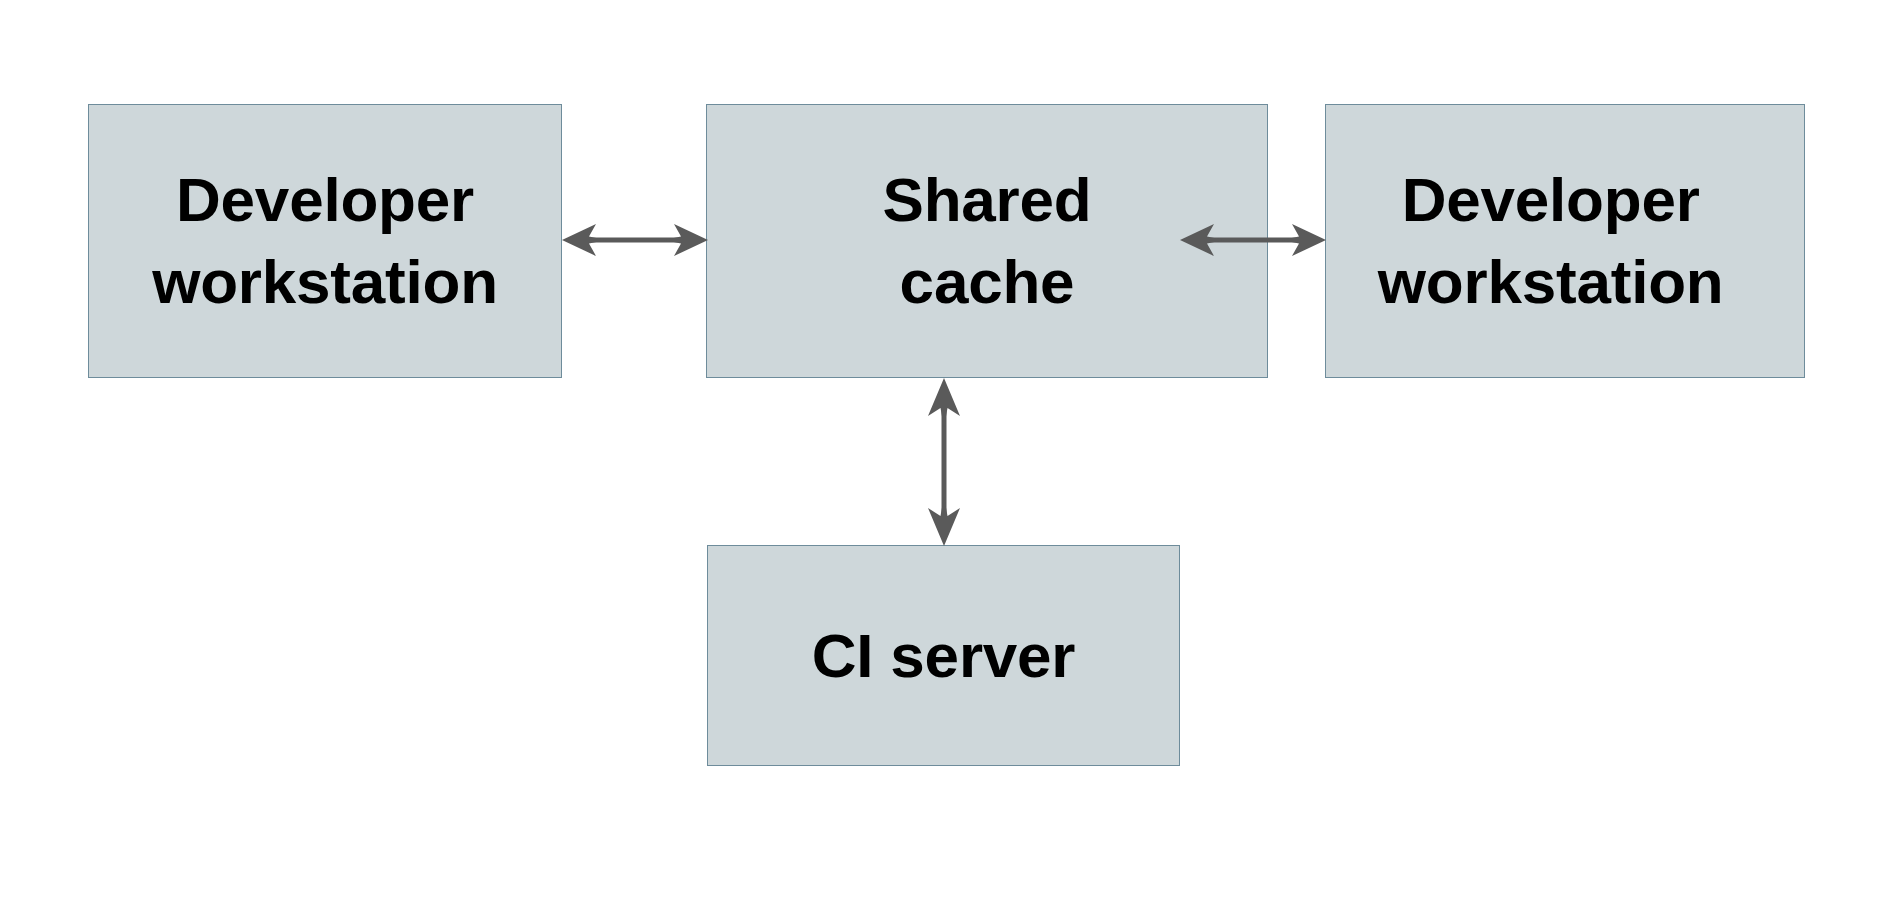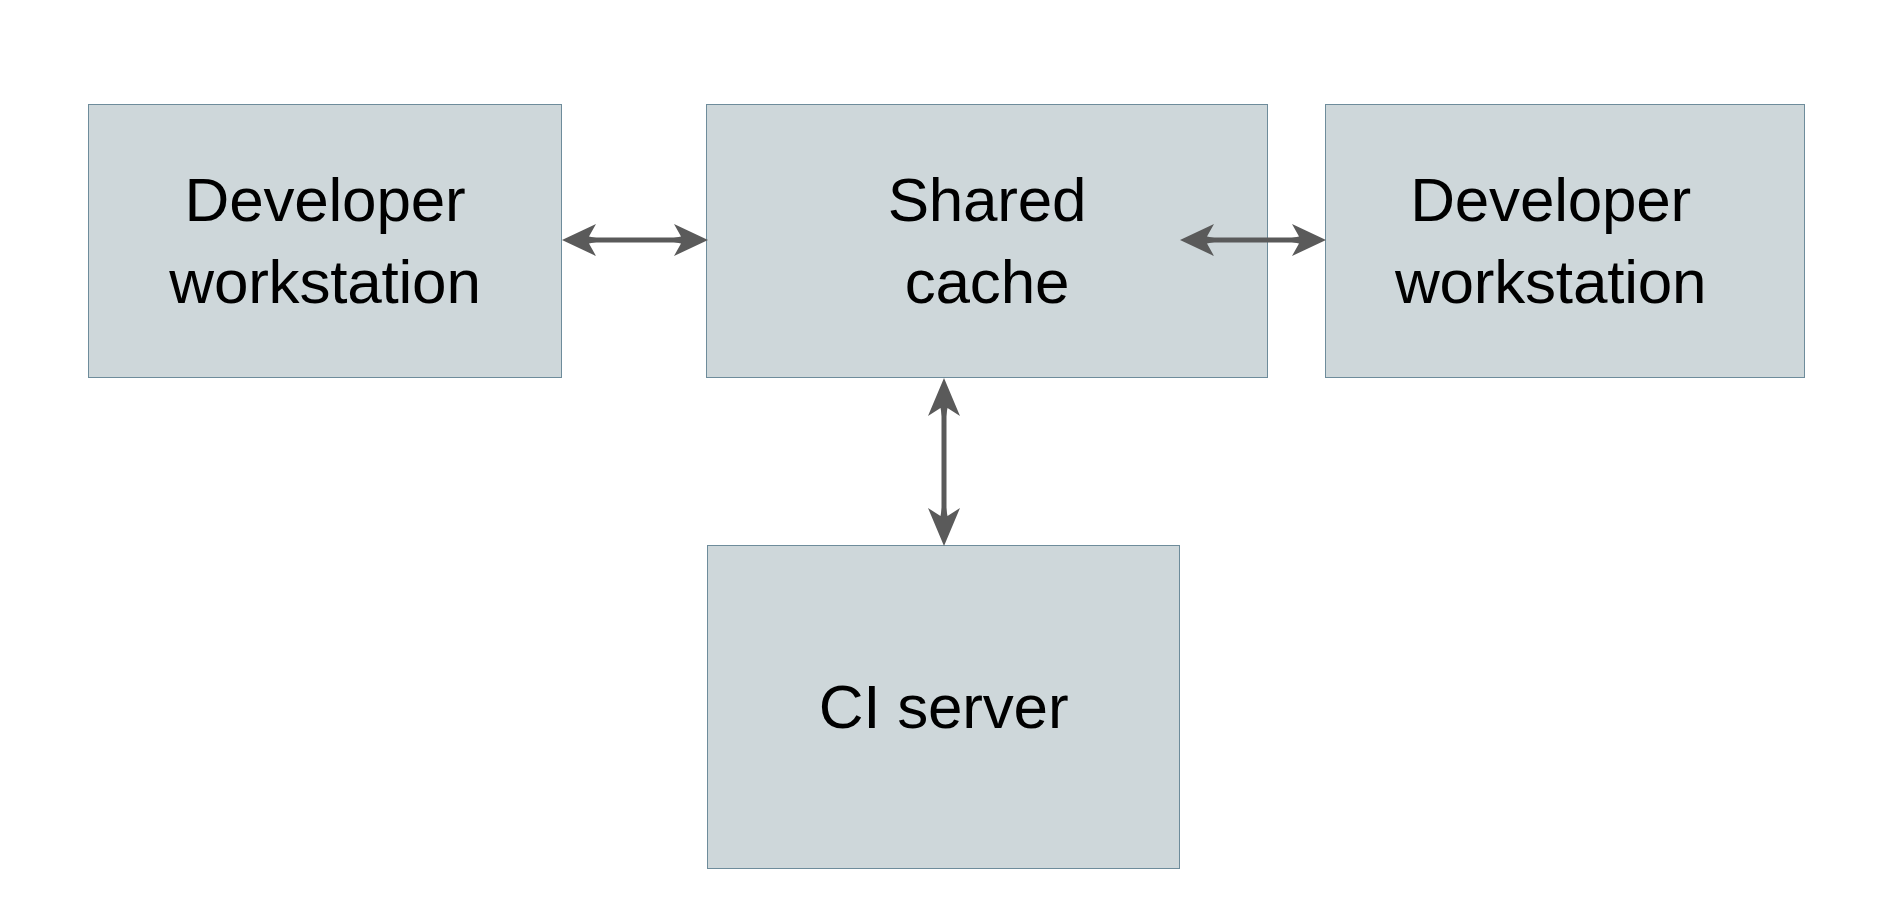--- a/index.html
+++ b/index.html
@@ -28,29 +28,29 @@
     justify-content: center;
     text-align: center;
   }
   .node-label {
     display: block;
     width: 100%;
     color: #000000;
     font-family: "Liberation Sans", "DejaVu Sans", sans-serif;
     font-size: 62px;
     line-height: 1.32;
-    font-weight: 400;
+    font-weight: 700;
     letter-spacing: -0.2px;
     white-space: pre-line;
   }
   
   #node-dev-left  { left: 88px;   top: 104px; width: 474px; height: 274px; }
   #node-shared    { left: 706px;  top: 104px; width: 562px; height: 274px; }
   #node-dev-right { left: 1325px; top: 104px; width: 480px; height: 274px; }
-  #node-ci        { left: 707px;  top: 545px; width: 473px; height: 324px; align-items: center; }
+  #node-ci        { left: 707px;  top: 545px; width: 473px; height: 221px; align-items: center; }
 
   #node-dev-right .node-label {
     width: 112%;
     margin-left: -6%;
   }
 
   .edge {
     position: absolute;
     pointer-events: none;
   }

